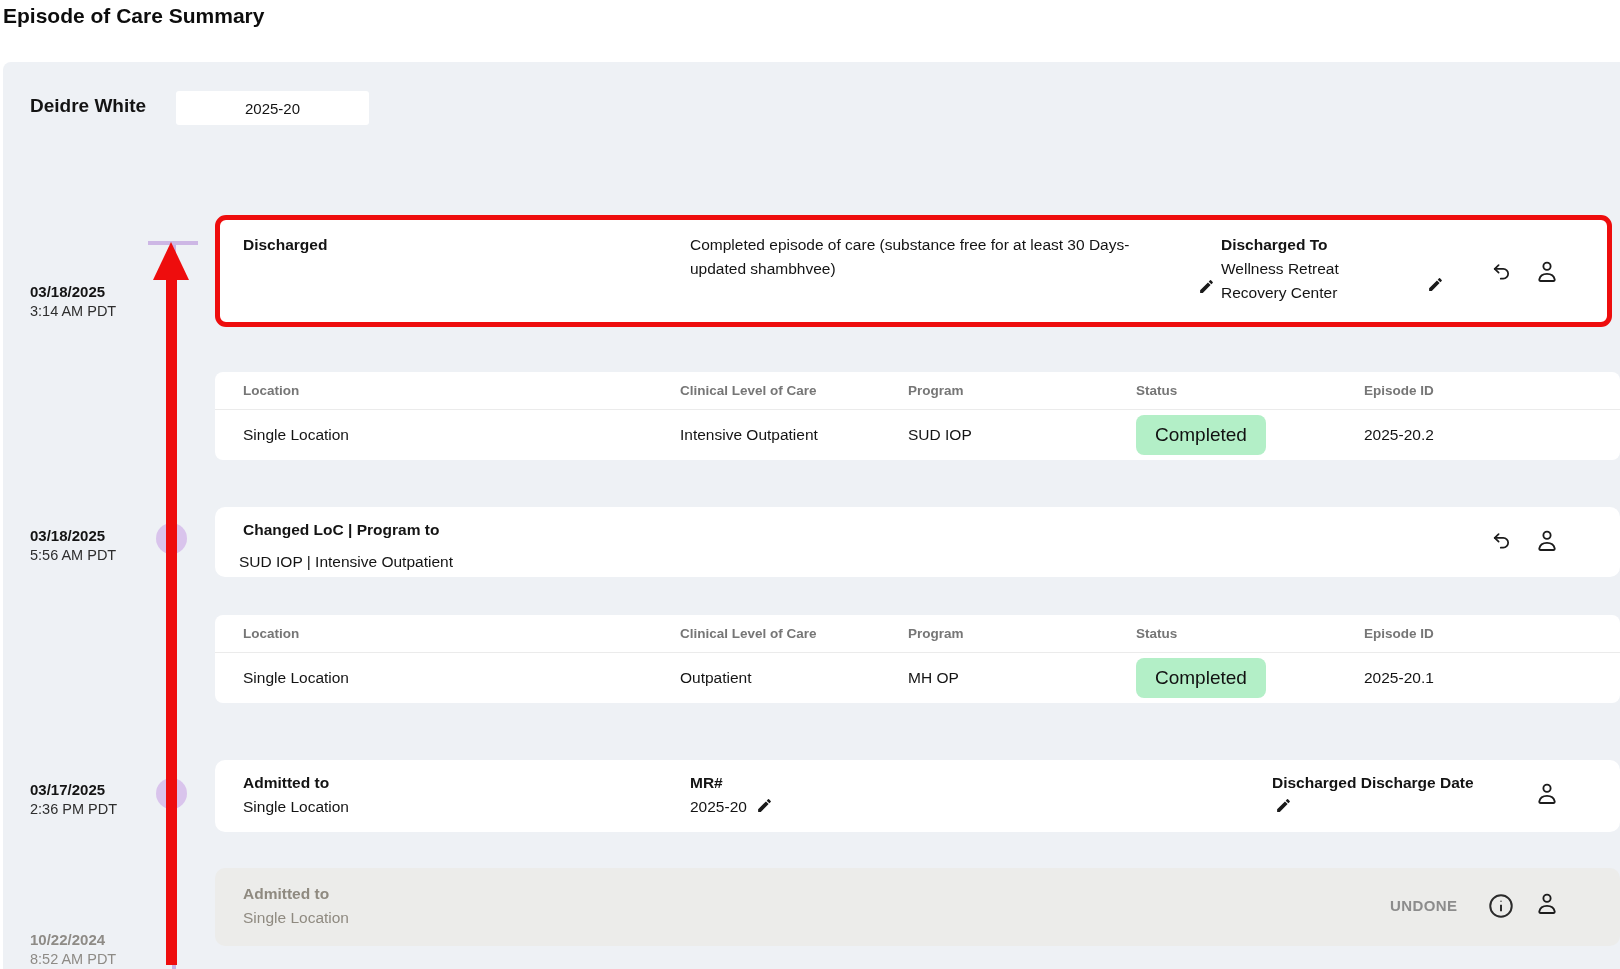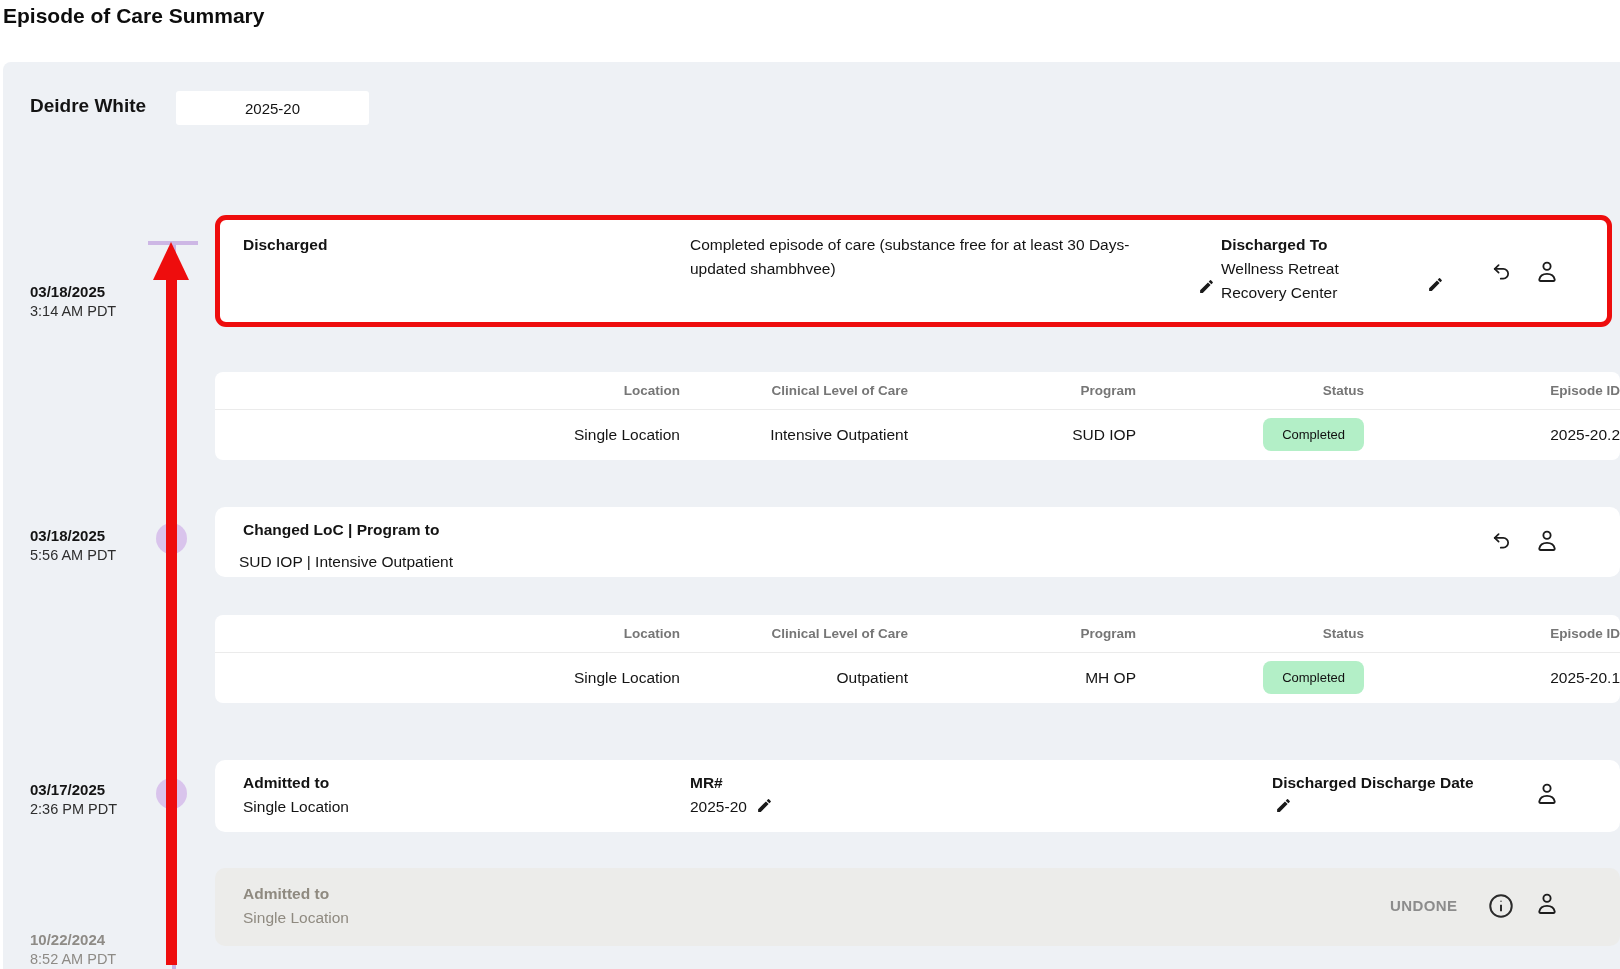--- a/index.html
+++ b/index.html
@@ -35,27 +35,27 @@
   
   .card { position:absolute; left:212px; background:#fff; border-radius:10px; z-index:3; }
   .bold { font-weight:700; }
   .t15 { font-size:15.5px; line-height:24px; }
 
   .discharged-card { top:153px; width:1397px; height:112px; border:5px solid #ee0d0d; border-radius:11px; }
   .discharged-card .abs { position:absolute; }
 
   .table-card { position:absolute; left:212px; width:1405px; height:88px; background:#fff;
                 border-radius:8px; z-index:3; }
-  .trow { display:grid; grid-template-columns:437px 228px 228px 228px auto; padding-left:28px; align-items:center;text-align:right; }
+  .trow { display:grid; grid-template-columns:437px 228px 228px 228px auto; padding-left:28px; align-items:center; }
   .thead { height:38px; border-bottom:1px solid #ebebeb; }
   .thead .th { font-size:13.5px; font-weight:700; color:#767676; }
   .tbody { height:49px; }
   .tbody .td { font-size:15.5px; color:#141414; }
   .badge { display:inline-block; background:#b3efc7; border-radius:8px; padding:9px 19px;
-           font-size:13px; color:#111; }
+           font-size:19px; color:#111; }
 
   .changed-card { top:445px; width:1405px; height:70px; }
   .admitted-card { top:698px; width:1405px; height:72px; }
   .undone-card { top:806px; width:1405px; height:78px; background:#ececea; }
   .undone-card .gray { color:#8f8a80; }
   .undone-label { position:absolute; left:1175px; top:29px; font-size:15px; font-weight:700;
                   color:#8c8c8c; letter-spacing:.4px; }
 
   .iconbtn { display:inline-flex; align-items:center; justify-content:center; cursor:pointer; }
   .abs { position:absolute; }

